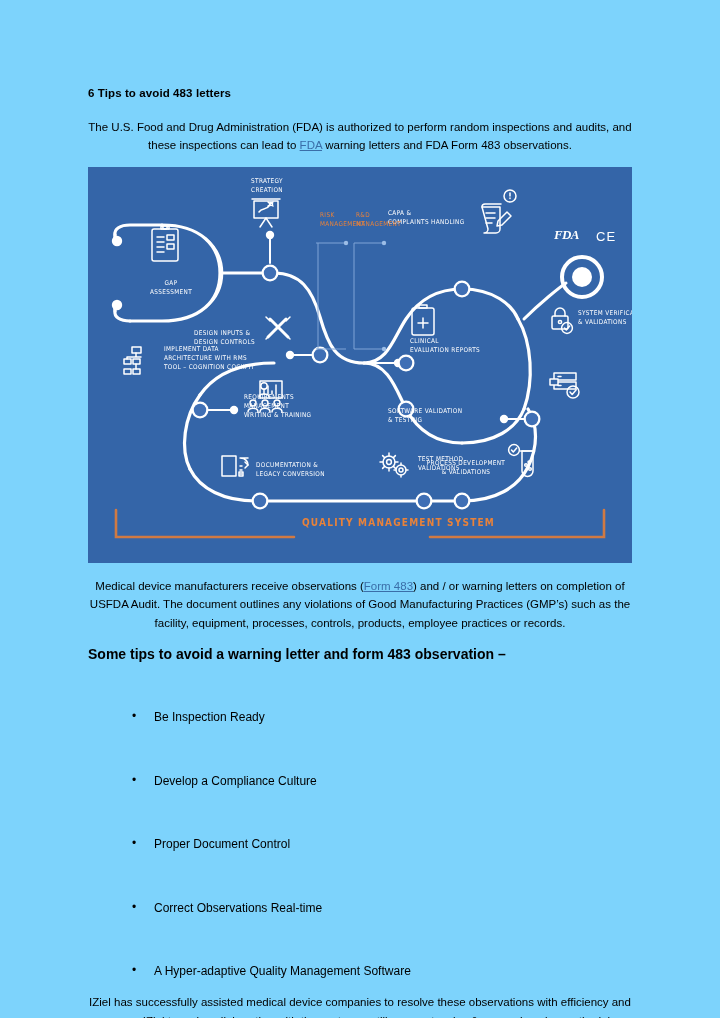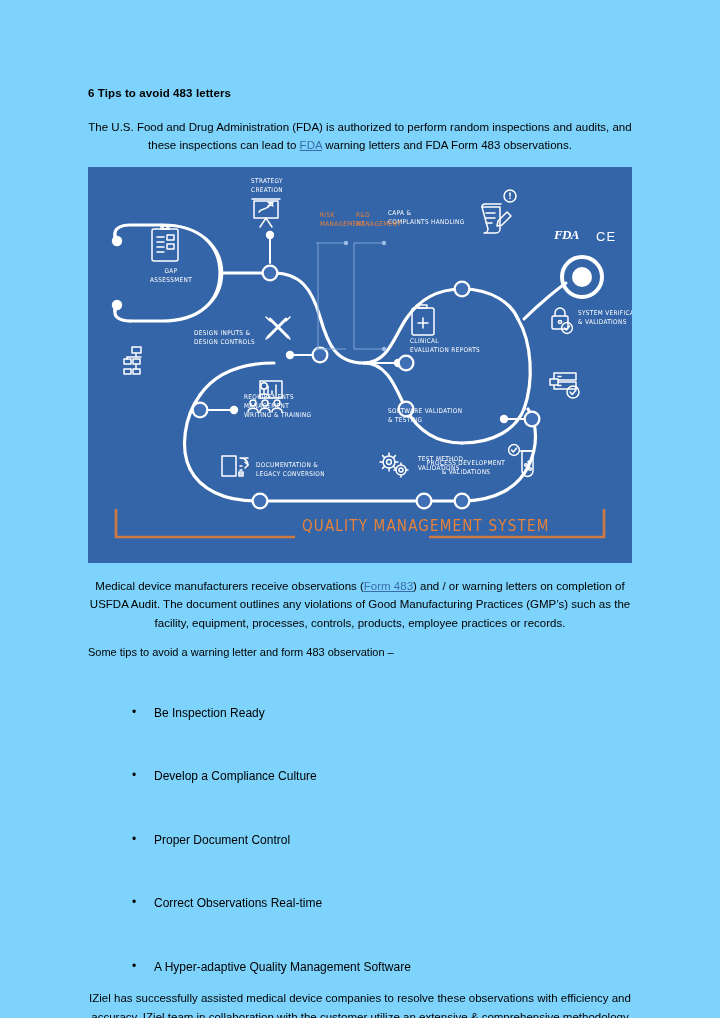--- a/index.html
+++ b/index.html
@@ -73,22 +73,22 @@
     text-transform: uppercase;
     white-space: pre-line;
   }
   .ig-label.center { text-align: center; }
   .ig-label.right  { text-align: left; }
   .ig-label.orange { color: #e8823a; }
   .qms-title {
     position: absolute;
     color: #e8823a;
     font-family: "DejaVu Sans Condensed", "Liberation Sans", sans-serif;
-    font-size: 15px;
-    font-weight: normal;
+    font-size: 10px;
+    font-weight: bold;
     letter-spacing: 1.2px;
     white-space: nowrap;
   }
   .fda-mark {
     position: absolute;
     color: #ffffff;
     font-family: "Liberation Serif", serif;
     font-style: italic;
     font-weight: bold;
     font-size: 13px;
@@ -96,22 +96,22 @@
   }
   .ce-mark {
     position: absolute;
     color: #ffffff;
     font-family: "Liberation Sans", sans-serif;
     font-size: 13px;
     letter-spacing: 1px;
   }
   
   h2.sub-head {
-    font-size: 11px;
-    font-weight: normal;
+    font-size: 14px;
+    font-weight: bold;
     margin: 2px 0 10px 0;
     line-height: 1.4;
   }
   ul.tips {
     margin: 0 0 12px 0;
     padding-left: 44px;
     list-style: none;
   }
   ul.tips li {
     font-size: 12px;
@@ -347,29 +347,32 @@
               <path d="M2 8 h18 v22 a4 4 0 0 1 -4 4 H4 a4 4 0 0 0 4 -4 Z"></path>
               <path d="M2 8 a3 3 0 0 1 3 -3 h16"></path>
               <path d="M6 14 h9 M6 19 h9 M6 24 h6"></path>
               <path d="M18 22 l9 -9 l4 4 l-9 9 l-5 1 Z"></path>
               <circle cx="30" cy="-3" r="6"></circle>
               <path d="M30 -6 v3 M30 -1 v0.5"></path>
             </g>
           </g>
         </svg>
 
-        <div class="ig-label center" style="left:52px; top:100px; width:62px;">GAP
+        <div class="ig-label center" style="left:52px; top:112px; width:62px;">GAP
 ASSESSMENT</div>
 
         <div class="ig-label center" style="left:140px; top:10px; width:78px;">STRATEGY
 CREATION</div>
 
         <div class="ig-label right" style="left:106px; top:162px; width:96px;">DESIGN INPUTS &amp;
 DESIGN CONTROLS</div>
 
+        <div class="ig-label" style="left:76px; top:178px; width:130px;">IMPLEMENT DATA
+ARCHITECTURE WITH RMS
+TOOL – COGNITION COCKPIT</div>
 
         <div class="ig-label" style="left:156px; top:226px; width:104px;">REQUIREMENTS
 MANAGEMENT
 WRITING &amp; TRAINING</div>
 
         <div class="ig-label" style="left:168px; top:294px; width:110px;">DOCUMENTATION &amp;
 LEGACY CONVERSION</div>
 
         <div class="ig-label" style="left:320px; top:292px; width:116px;text-align:center;">PROCESS DEVELOPMENT
 &amp; VALIDATIONS</div>

